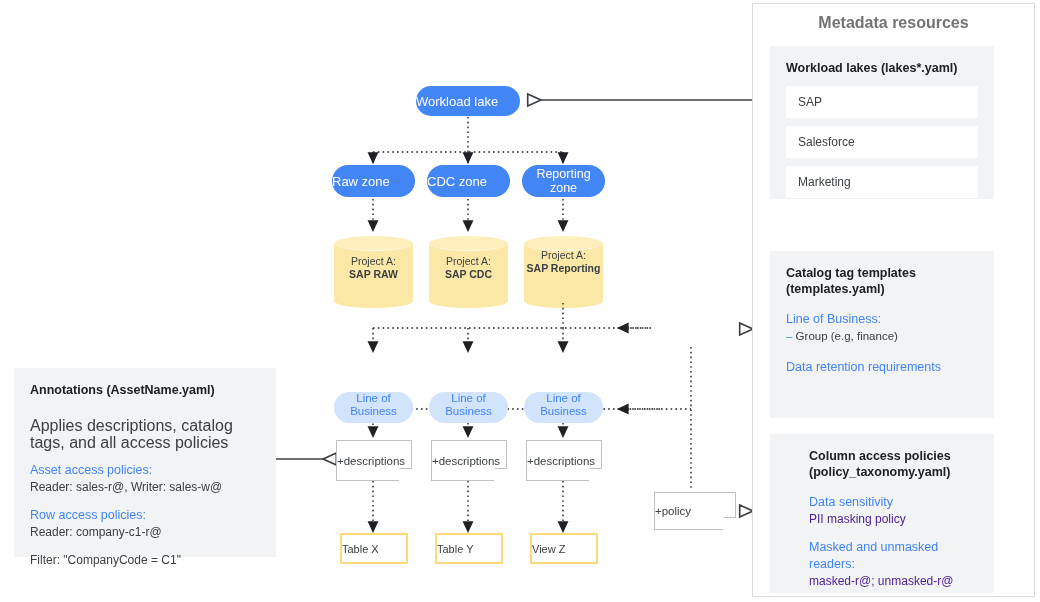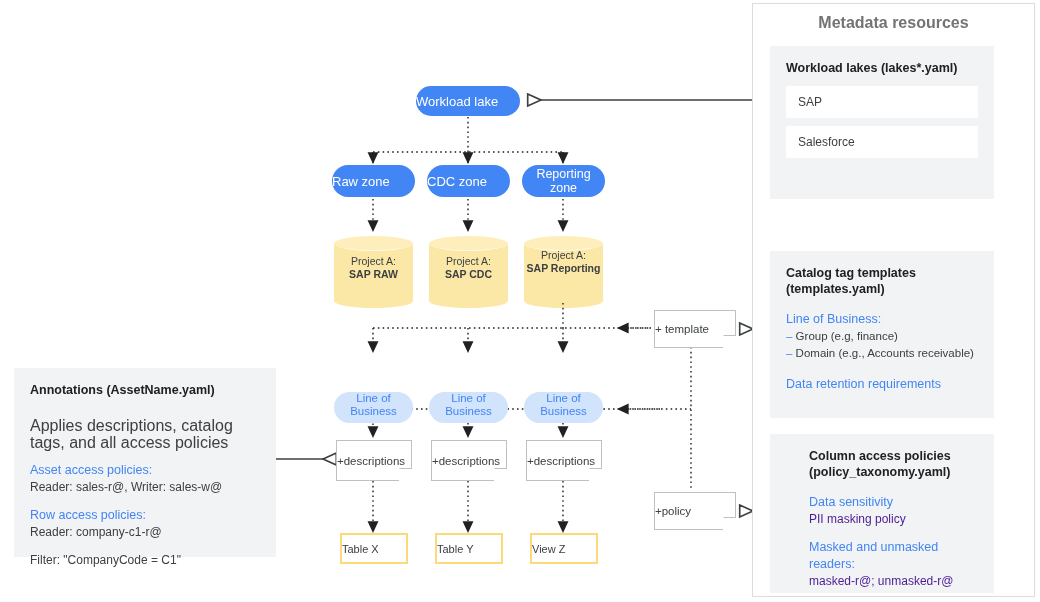--- a/index.html
+++ b/index.html
@@ -232,24 +232,20 @@
   <div class="node tablebox" style="left:340px;top:533px;width:68px;height:31px;">
     <span>Table X</span>
   </div>
   <div class="node tablebox" style="left:435px;top:533px;width:68px;height:31px;">
     <span>Table Y</span>
   </div>
   <div class="node tablebox" style="left:530px;top:533px;width:68px;height:31px;">
     <span>View Z</span>
   </div>
 
-  <div class="node note" style="left:654px;top:310px;width:82px;height:38px;">
-    <span>+ template</span>
-    <span class="fold"></span>
-  </div>
   <div class="node note" style="left:654px;top:492px;width:82px;height:38px;">
     <span>+policy</span>
     <span class="fold"></span>
   </div>
 
   <div id="anno">
     <div class="h">Annotations (AssetName.yaml)</div>
     <div class="p">Applies descriptions, catalog tags, and all access policies</div>
     <div class="blue">Asset access policies:</div>
     <div class="v">Reader: sales-r@, Writer: sales-w@</div>
@@ -258,34 +254,31 @@
     <div class="v" style="margin-top:11px;">Filter: "CompanyCode = C1"</div>
   </div>
 
   <div id="meta-panel"></div>
   <div id="meta-title">Metadata resources</div>
 
   <div class="meta-card" style="left:770px;top:46px;width:224px;height:153px;">
     <div class="meta-h">Workload lakes (lakes*.yaml)</div>
     <div class="lake-item">SAP</div>
     <div class="lake-item">Salesforce</div>
+    <div class="lake-item">Marketing</div>
   </div>
 
   <div class="meta-card" style="left:770px;top:251px;width:224px;height:167px;">
     <div class="meta-h">Catalog tag templates</div>
     <div class="meta-h" style="margin-top:-10px;margin-bottom:14px;">(templates.yaml)</div>
     <div class="meta-blue">Line of Business:</div>
     <div class="meta-dash">
       <span class="d">–</span>
       <span>Group (e.g, finance)</span>
     </div>
-    <div class="meta-dash">
-      <span class="d">–</span>
-      <span>Domain (e.g., Accounts receivable)</span>
-    </div>
     <div class="meta-blue" style="margin-top:14px;">Data retention requirements</div>
   </div>
 
   <div class="meta-card" style="left:770px;top:434px;width:224px;height:159px;padding-left:39px;">
     <div class="meta-h">Column access policies</div>
     <div class="meta-h" style="margin-top:-10px;margin-bottom:14px;">(policy_taxonomy.yaml)</div>
     <div class="meta-blue">Data sensitivity</div>
     <div class="meta-txt">PII masking policy</div>
     <div class="meta-blue" style="margin-top:11px;">Masked and unmasked readers:</div>
     <div class="meta-txt">masked-r@; unmasked-r@</div>

